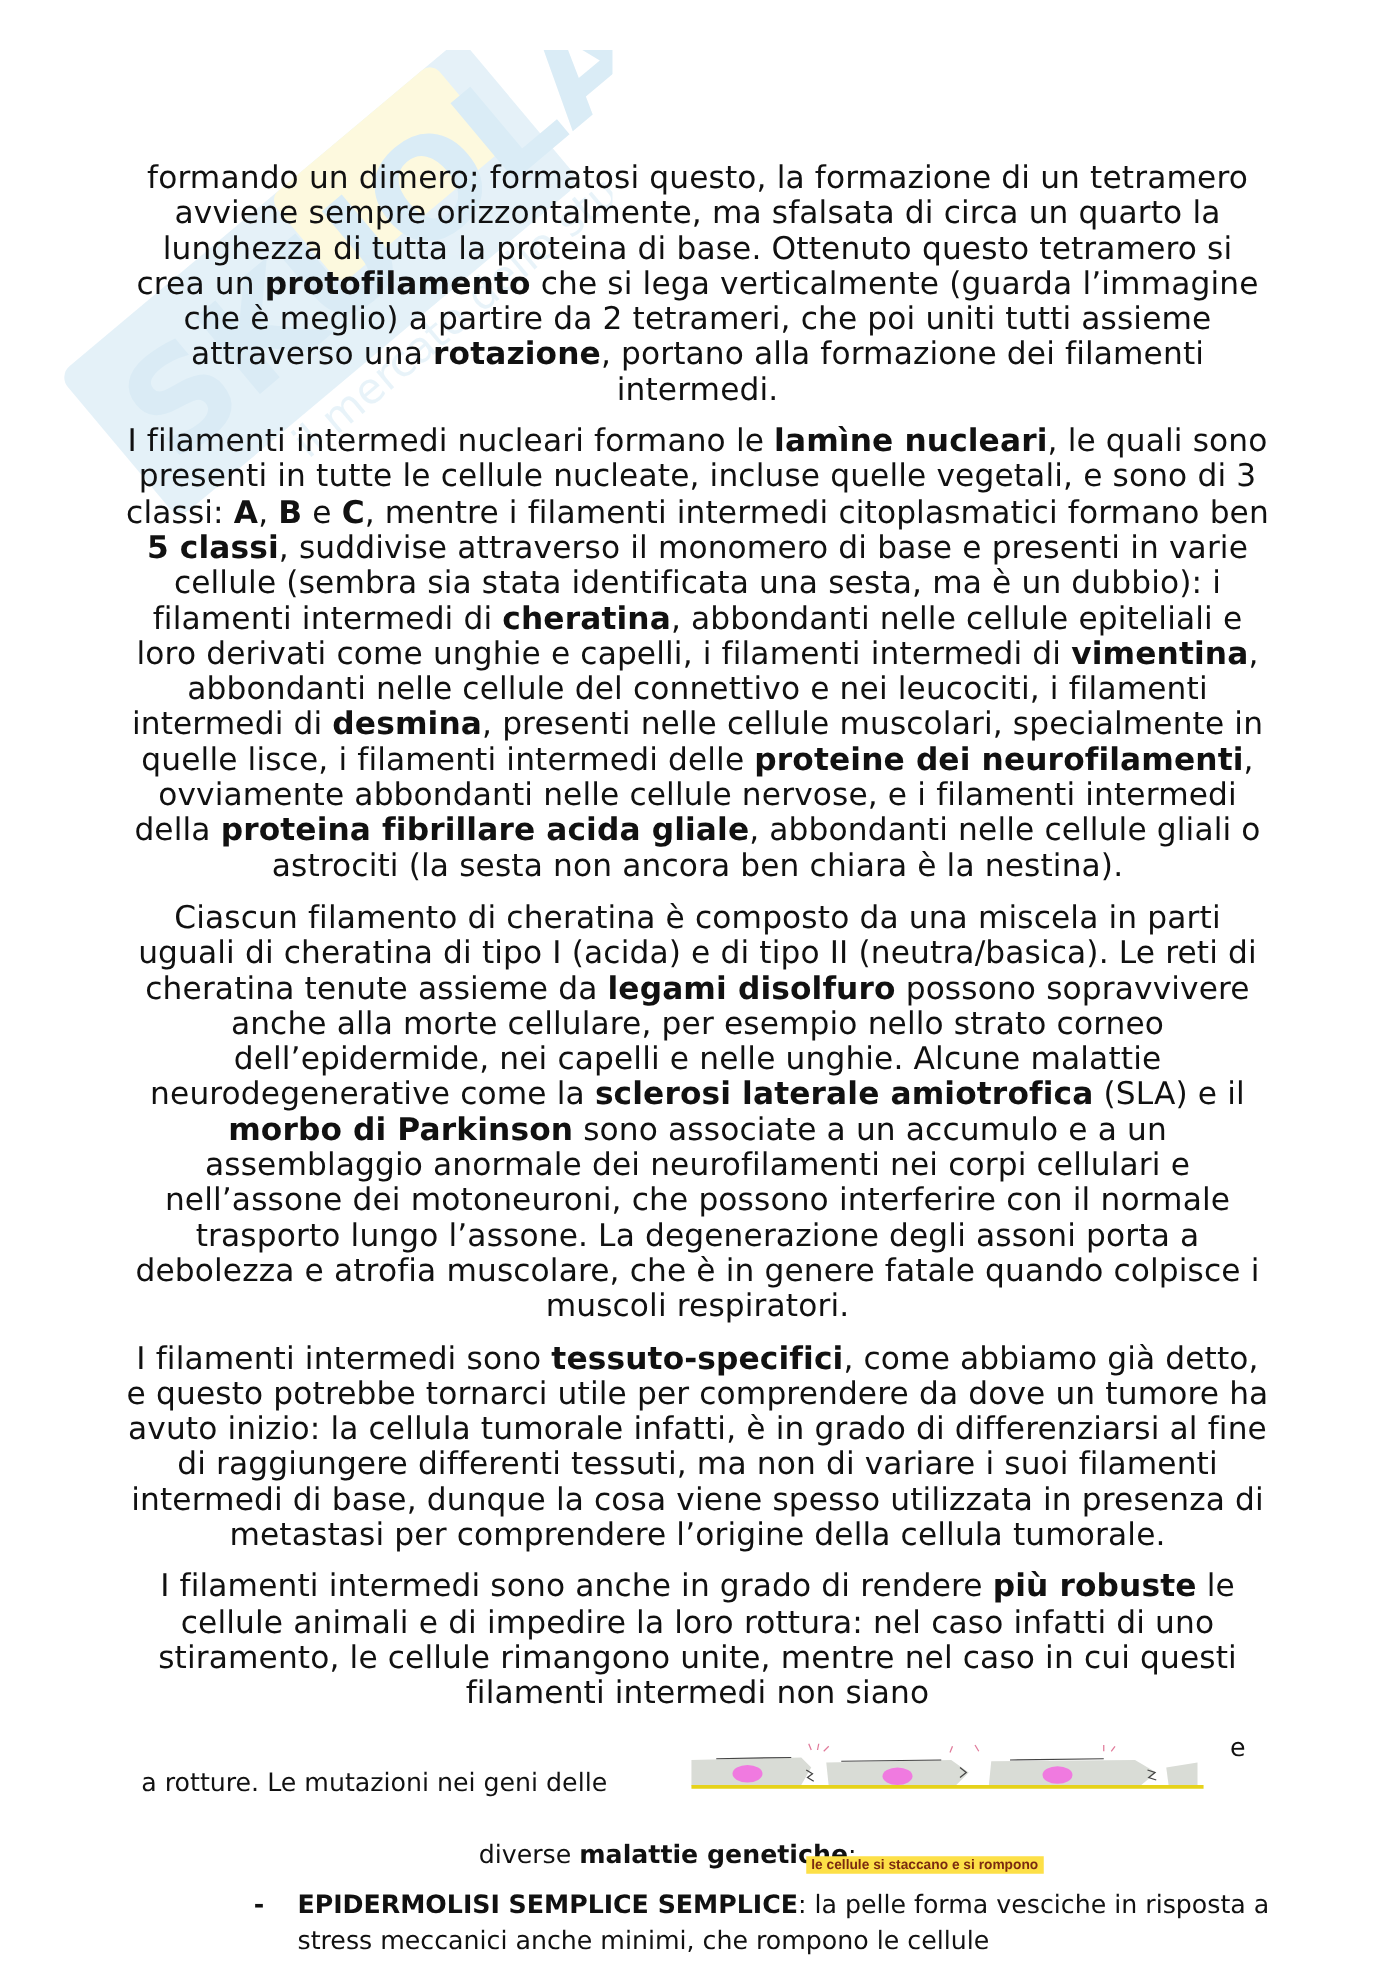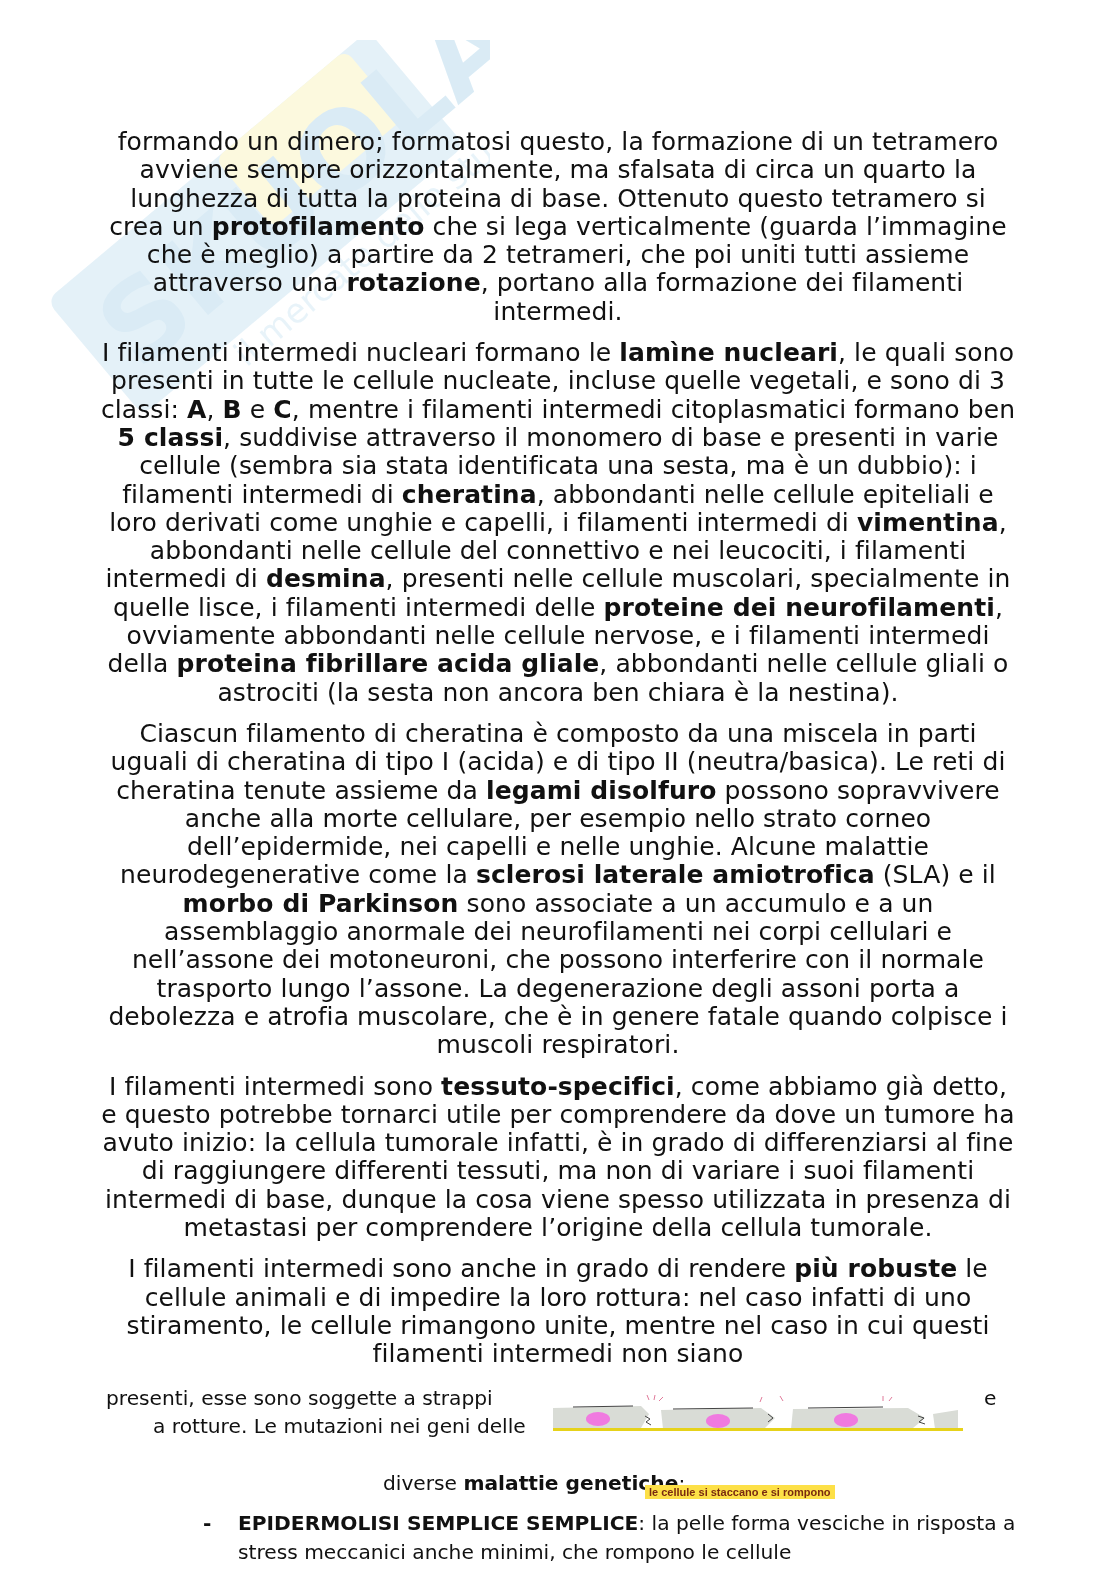--- a/index.html
+++ b/index.html
@@ -63,23 +63,22 @@
 
   <p class="par">
     <span>I filamenti intermedi sono </span><b>tessuto-specifici</b><span>, come abbiamo già detto, e questo potrebbe tornarci utile per comprendere da dove un tumore ha avuto inizio: la cellula tumorale infatti, è in grado di differenziarsi al fine di raggiungere differenti tessuti, ma non di variare i suoi filamenti intermedi di base, dunque la cosa viene spesso utilizzata in presenza di metastasi per comprendere l’origine della cellula tumorale.</span>
   </p>
 
   <p class="par" style="margin-bottom:16px;">
     <span>I filamenti intermedi sono anche in grado di rendere </span><b>più robuste</b><span> le cellule animali e di impedire la loro rottura: nel caso infatti di uno stiramento, le cellule rimangono unite, mentre nel caso in cui questi filamenti intermedi non siano</span>
   </p>
 
   <div class="figure-row">
-    <span class="line" style="left:6px; top:0;">presenti, esse sono soggette a strappi</span>
     <span class="line" style="left:884px; top:0;">e</span>
-    <span class="line" style="left:13px; top:28px;margin-left:40px;">a rotture. Le mutazioni nei geni delle</span>
+    <span class="line" style="left:13px; top:28px;">a rotture. Le mutazioni nei geni delle</span>
     <span class="line" style="left:283px; top:85px;"><span>diverse </span><b>malattie genetiche</b><span>:</span></span>
 
     <div class="fig">
       <svg width="410" height="45" viewBox="0 0 410 45">
         <polygon points="0,14 88,12 96,20 88,34 0,35" fill="#d9dcd6"></polygon>
         <polygon points="108,16 208,14 222,24 212,34 110,35" fill="#d9dcd6"></polygon>
         <polygon points="240,15 355,14 372,24 360,34 238,35" fill="#d9dcd6"></polygon>
         <polygon points="380,20 405,16 405,35 382,35" fill="#d9dcd6"></polygon>
         <ellipse cx="45" cy="25" rx="12" ry="7" fill="#f07ae0"></ellipse>
         <ellipse cx="165" cy="27" rx="12" ry="7" fill="#f07ae0"></ellipse>

